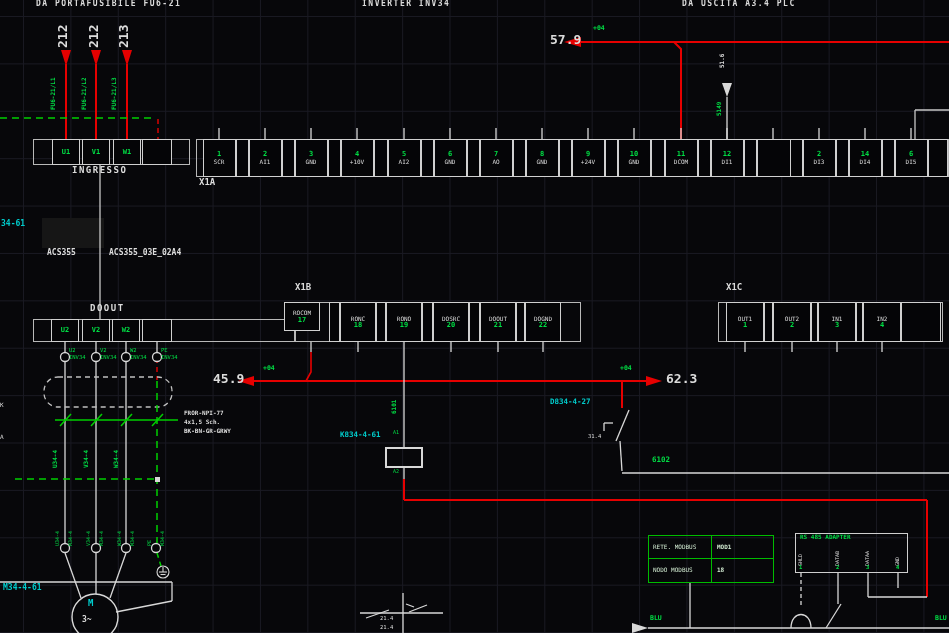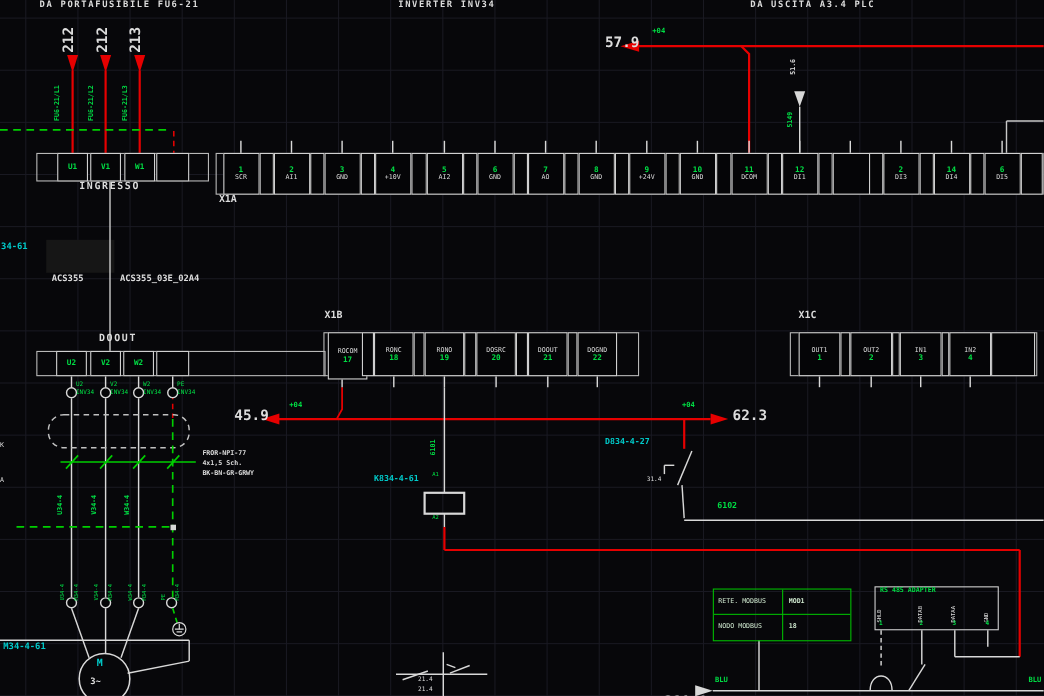--- a/index.html
+++ b/index.html
@@ -386,21 +386,21 @@
       <span class="tn">U2</span>
     </div>
     <div class="tbox" style="left: 82px; top: 319px; width: 28px; height: 23px;">
       <span class="tn">V2</span>
     </div>
     <div class="tbox" style="left: 112px; top: 319px; width: 28px; height: 23px;">
       <span class="tn">W2</span>
     </div>
     <div class="tbox" style="left: 142px; top: 319px; width: 30px; height: 23px;"></div>
     <div class="strip" style="left: 294px; top: 302px; width: 287px; height: 40px;"></div>
-    <div class="tbox" style="left: 298px; top: 302px; width: 36px; height: 43px;">
+    <div class="tbox" style="left: 284px; top: 302px; width: 36px; height: 29px;">
       <span class="tl">ROCOM</span>
       <span class="tn">17</span>
     </div>
     <div class="tbox" style="left: 329px; top: 302px; width: 11px; height: 40px;"></div>
     <div class="tbox" style="left: 340px; top: 302px; width: 36px; height: 40px;">
       <span class="tl">RONC</span>
       <span class="tn">18</span>
     </div>
     <div class="tbox" style="left: 376px; top: 302px; width: 10px; height: 40px;"></div>
     <div class="tbox" style="left: 386px; top: 302px; width: 36px; height: 40px;">

